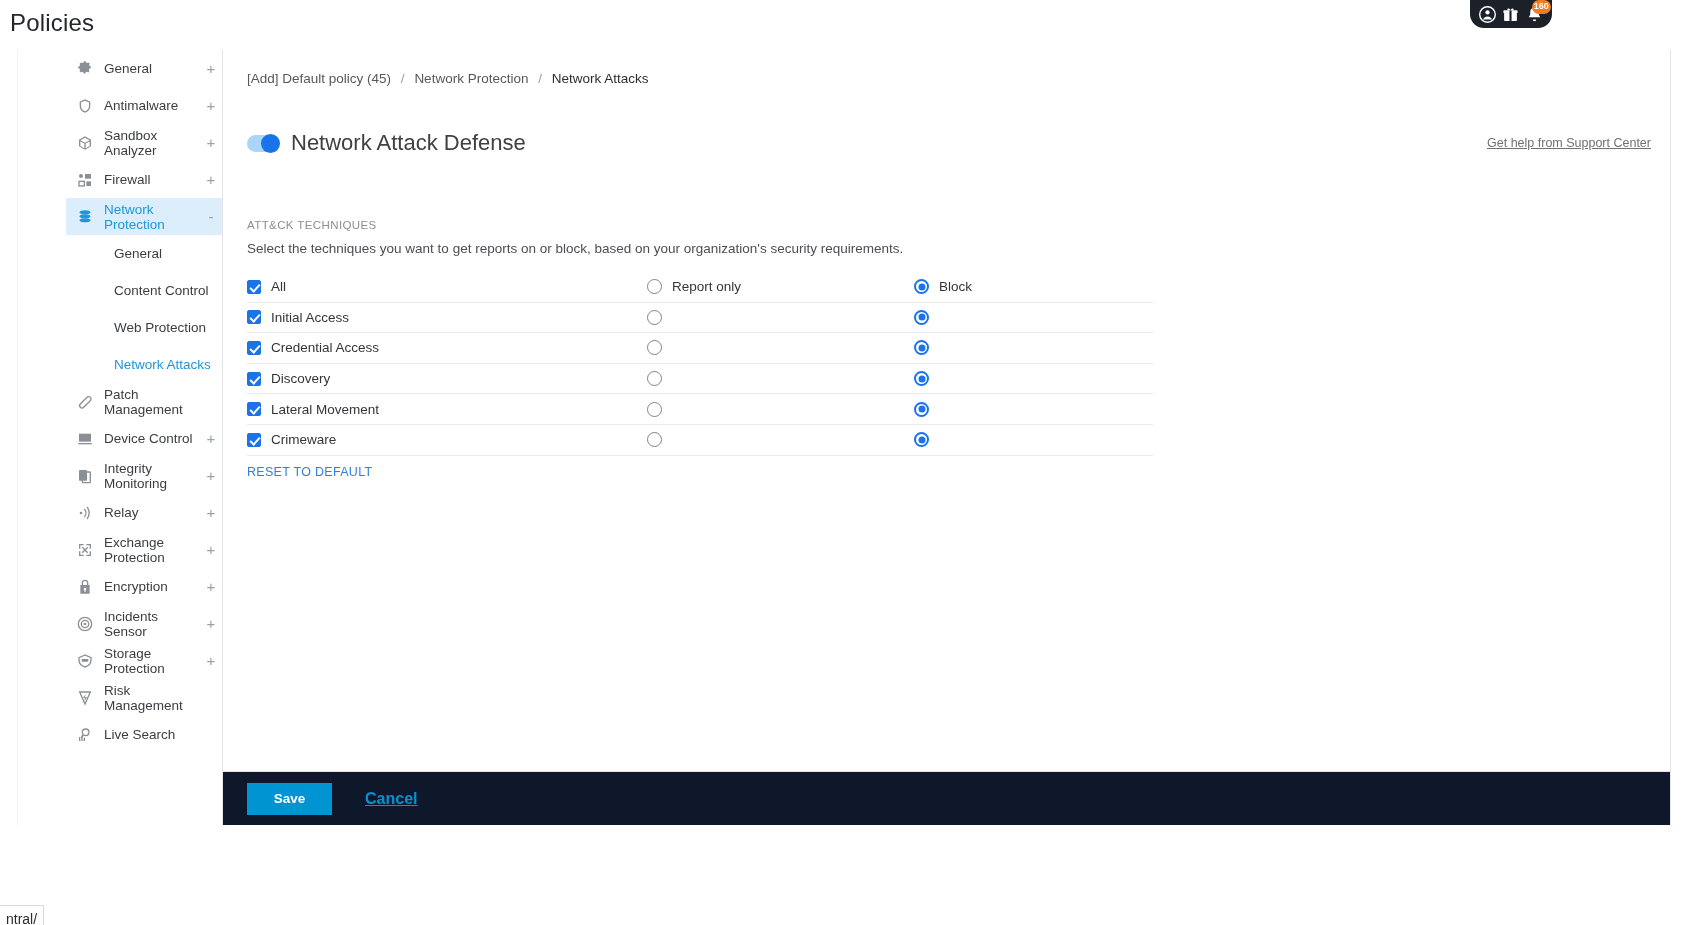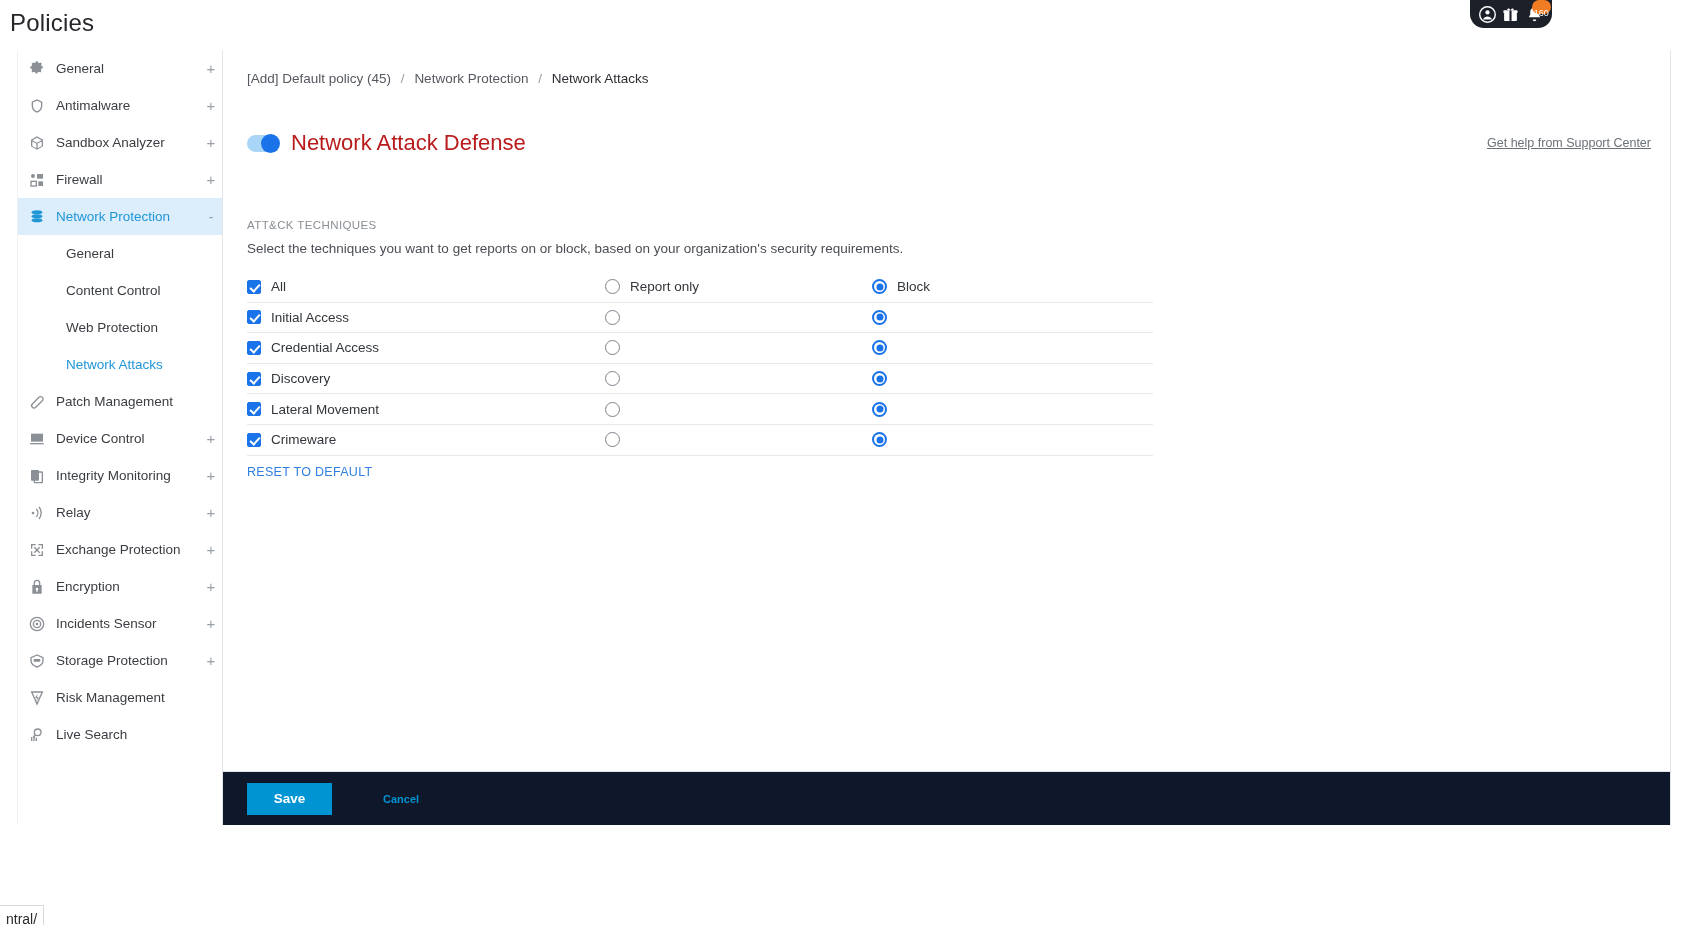--- a/index.html
+++ b/index.html
@@ -19,40 +19,41 @@
     background: #1b2029;
     border-bottom-left-radius: 14px; border-bottom-right-radius: 14px;
     display: flex; align-items: center; justify-content: space-around;
     padding: 0 6px;
   }
   .topwidget .ic { position: relative; width: 19px; height: 19px; color: #ffffff; display: flex; align-items: center; justify-content: center; cursor: pointer; }
   .topwidget .ic svg { width: 17px; height: 17px; fill: #ffffff; }
   .badge {
     position: absolute; top: -5px; left: 7px;
     background: #f07c23; color: #fff;
-    font-size: 9px; line-height: 13px; font-weight: normal;
-    min-width: 16px; height: 14px; padding: 7px 2px;
+    font-size: 9px; line-height: 13px; font-weight: bold;
+    min-width: 16px; height: 14px; padding: 0 2px;
     border-radius: 8px; text-align: center;
   }
 
   
   .page-title {
     position: absolute; left: 10px; top: 9px;
     font-size: 24px; font-weight: 400; color: #24262a;
     letter-spacing: .2px;
     text-align: right;
   }
 
   
   .sidebar {
     position: absolute; left: 17px; top: 50px;
     width: 206px; height: 775px;
     background: #fff;
     border-right: 1px solid #e2e4e7;
     border-left: 1px solid #f1f2f3;
+    padding-left: 48px;
   }
   .nav-item {
     position: relative; display: flex; align-items: center;
     height: 37px; padding-left: 8px; cursor: pointer;
     font-size: 13.5px; color: #3a3d42;
   }
   .nav-item .nicon {
     width: 21px; height: 18px; margin-right: 9px;
     display: flex; align-items: center; justify-content: center;
     color: #8b9096;
@@ -101,21 +102,21 @@
   }
   .toggle {
     width: 32px; height: 17px; border-radius: 9px;
     background: #a9d6f7; position: relative; cursor: pointer; margin-right: 12px;
   }
   .toggle .knob {
     position: absolute; top: -1px; right: -1px;
     width: 19px; height: 19px; border-radius: 50%;
     background: #1a73e8;
   }
-  .feature-title { font-size: 22px; color: #b91c1c; font-weight: 400; }
+  .feature-title { font-size: 22px; color: #404040; font-weight: 400; }
 
   .feature-desc {
     position: absolute; left: 24px; top: 124px;
     font-size: 13.5px; color: #4a4e54;
   }
 
   .section-label {
     position: absolute; left: 24px; top: 169px;
     font-size: 11.5px; color: #8a8f95; letter-spacing: .4px;
   }
@@ -126,21 +127,21 @@
 
   
   .tech-table {
     position: absolute; left: 24px; top: 222px;
     width: 906px;
   }
   .trow {
     display: flex; align-items: center; height: 30.6px;
     border-bottom: 1px solid #e7e9eb;
   }
-  .trow .c-name { width: 358px; display: flex; align-items: center; text-align: center; }
+  .trow .c-name { width: 400px; display: flex; align-items: center; text-align: center; }
   .trow .c-report { width: 267px; display: flex; align-items: center; }
   .trow .c-block { flex: 1; display: flex; align-items: center; }
 
   .cbox {
     width: 14px; height: 14px; border-radius: 2px;
     background: #1a73e8; border: 1px solid #1a73e8;
     position: relative; cursor: pointer; flex: 0 0 auto; margin-right: 10px;
   }
   .cbox::after {
     content: ""; position: absolute; left: 4px; top: 1px;
@@ -174,22 +175,22 @@
   }
   .btn-save {
     background: #0094d2; color: #fff; border: none;
     font-family: "Liberation Sans", sans-serif;
     font-size: 13.5px; font-weight: bold;
     width: 85px; height: 32px; cursor: pointer;
   }
   .btn-cancel {
     background: none; border: none; color: #0094d2;
     font-family: "Liberation Sans", sans-serif;
-    font-size: 11px; font-weight: bold;
-    margin-left: 51px; cursor: pointer;
+    font-size: 16px; font-weight: bold;
+    margin-left: 33px; cursor: pointer; text-decoration: underline;
   }
 
   
   .statusbar {
     position: absolute; left: 0; bottom: 0;
     height: 20px; padding: 4px 6px;
     background: #fff; border: 1px solid #d7d9db; border-left: none; border-bottom: none;
     font-size: 14px; color: #2b2b2b; line-height: 19px;
   }
 </style>

